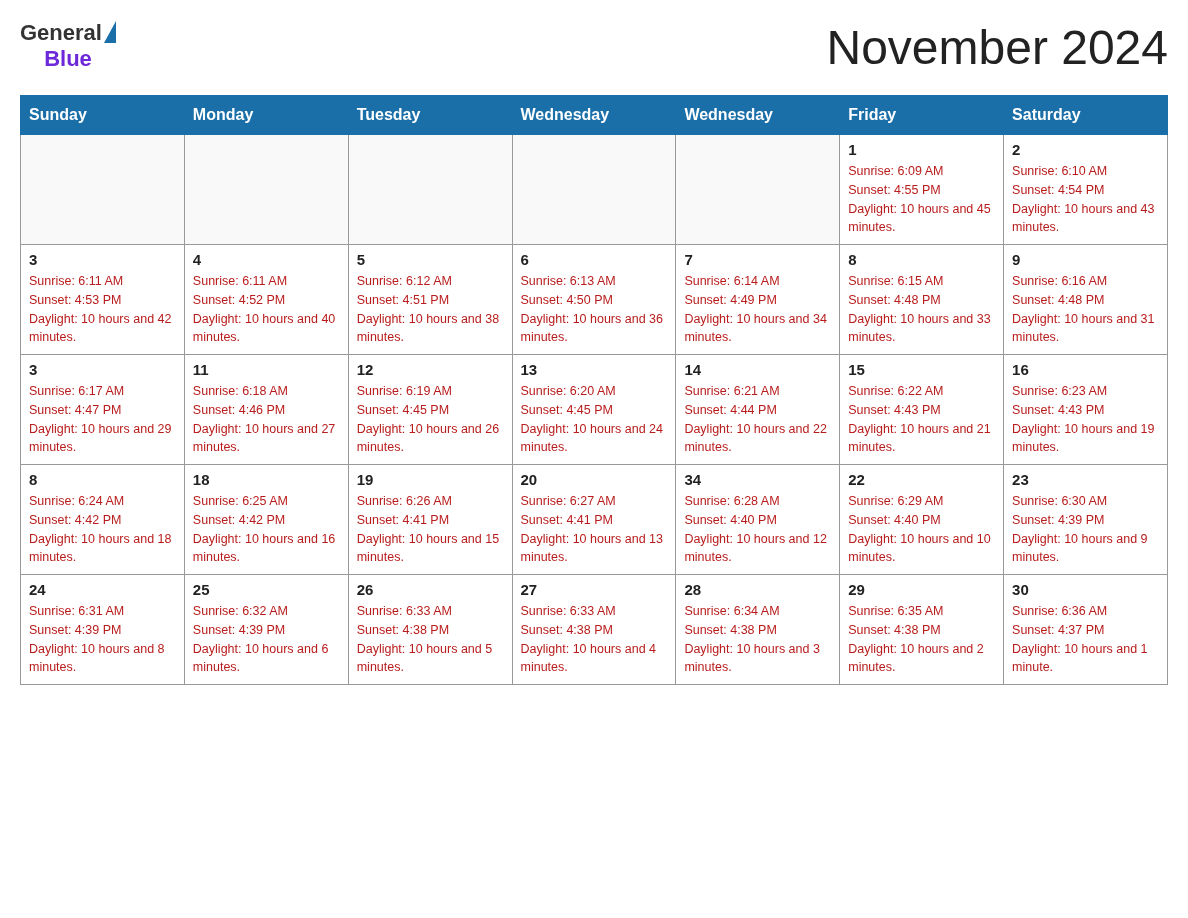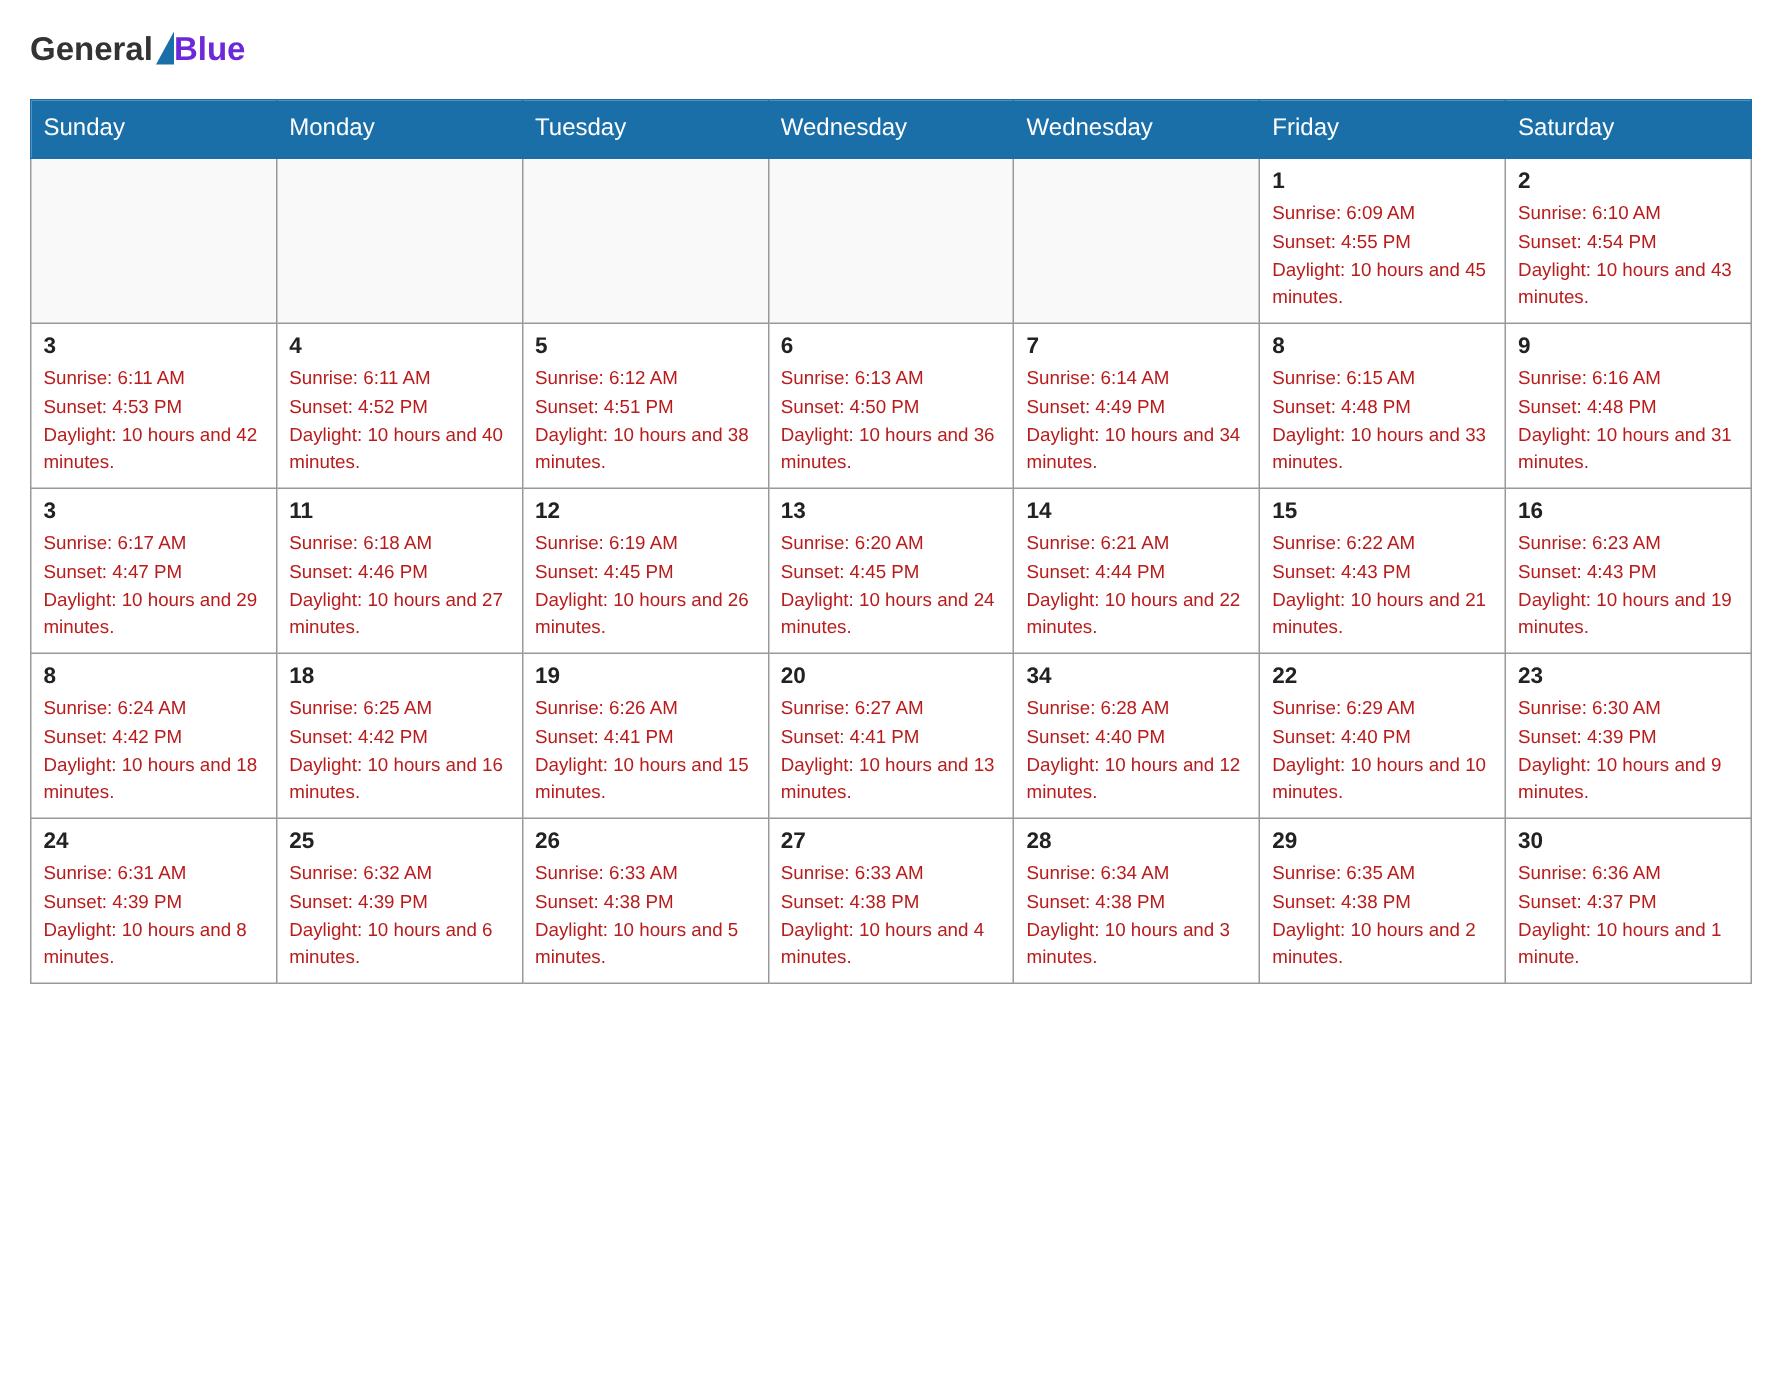--- a/index.html
+++ b/index.html
@@ -11,21 +11,21 @@
       min-height: 918px;
     }
     .header {
       display: flex;
       justify-content: space-between;
       align-items: flex-start;
       margin-bottom: 20px;
     }
     .logo {
       display: flex;
-      flex-direction: row;
+      flex-direction: column;
       align-items: center;
     }
     .logo-top {
       display: flex;
       align-items: center;
     }
     .logo-general {
       font-size: 22px;
       font-weight: bold;
       color: #333;
@@ -59,21 +59,21 @@
       margin-top: 4px;
     }
     .calendar {
       width: 100%;
       border-collapse: collapse;
     }
     .calendar th {
       background-color: #1a6fa8;
       color: #fff;
       font-size: 16px;
-      font-weight: normal;
+      font-weight: bold;
       padding: 10px 8px;
       text-align: left;
       border: 1px solid #1a6fa8;
     }
     .calendar td {
       border: 1px solid #999;
       vertical-align: top;
       padding: 6px 8px;
       width: calc(100% / 7);
       height: 110px;
@@ -102,20 +102,21 @@
   <div class="logo">
     <div class="logo-top">
       <span class="logo-general">General</span>
       <div class="logo-triangle"></div>
     </div>
     <div>
       <span class="logo-bottom">Blue</span>
     </div>
   </div>
   <div class="title-section">
+    <div class="month-title">November 2024</div>
   </div>
 </div>
 
 <table class="calendar">
   <thead>
     <tr>
     <th>Sunday</th>
         <th>Monday</th>
         <th>Tuesday</th>
         <th>Wednesday</th>

